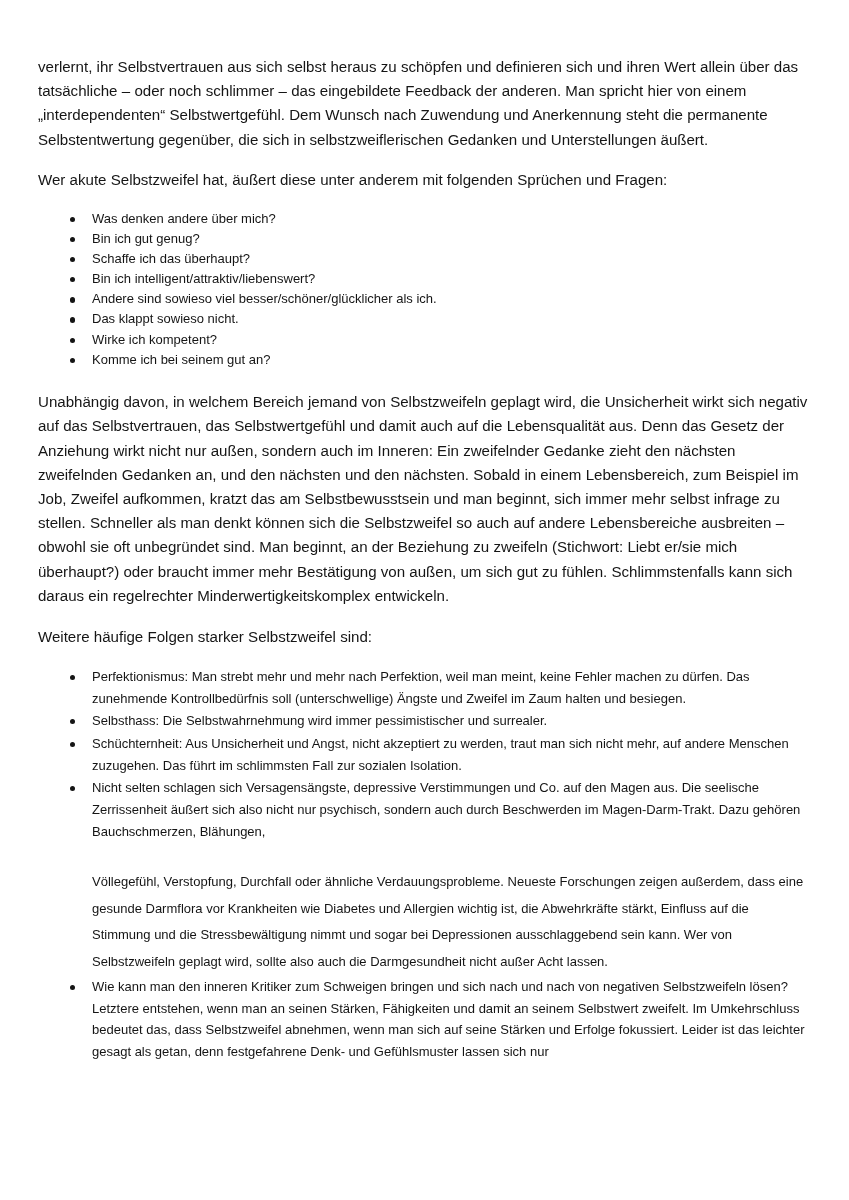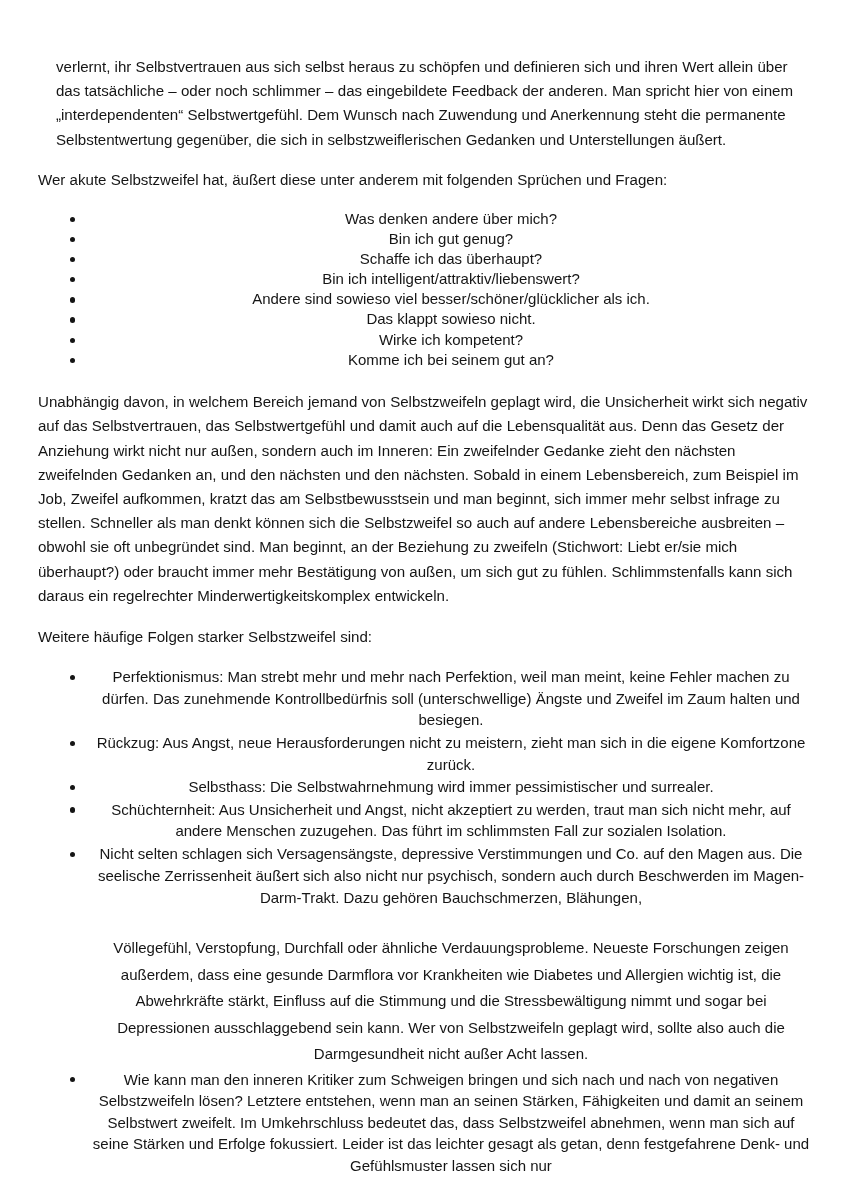--- a/index.html
+++ b/index.html
@@ -31,34 +31,32 @@
   p.para {
     margin: 0 0 17px 0;
     font-size: 15.1px;
     line-height: 24.2px;
     text-align: left;
     letter-spacing: -0.02px;
     word-spacing: 0.1px;
   }
   p.para.lead {
     margin-bottom: 16px;
-    margin-left: 18px;
   }
   ul.bullets {
     list-style: none;
     margin: 0 0 16px 0;
     padding: 0;
   }
   ul.bullets > li {
     position: relative;
     padding-left: 54px;
-    font-size: 15px;
+    font-size: 13px;
     line-height: 19.6px;
     margin: 0 0 0.5px 0;
-    text-align: center;
   }
   ul.bullets > li::before {
     content: "";
     position: absolute;
     left: 32px;
     top: 8px;
     width: 5.2px;
     height: 5.2px;
     border-radius: 50%;
     background: #151515;
@@ -112,21 +110,20 @@
     </ul>
 
     <div class="sep"></div>
 
     <p class="para">Unabhängig davon, in welchem Bereich jemand von Selbstzweifeln geplagt wird, die Unsicherheit wirkt sich negativ auf das Selbstvertrauen, das Selbstwertgefühl und damit auch auf die Lebensqualität aus. Denn das Gesetz der Anziehung wirkt nicht nur außen, sondern auch im Inneren: Ein zweifelnder Gedanke zieht den nächsten zweifelnden Gedanken an, und den nächsten und den nächsten. Sobald in einem Lebensbereich, zum Beispiel im Job, Zweifel aufkommen, kratzt das am Selbstbewusstsein und man beginnt, sich immer mehr selbst infrage zu stellen. Schneller als man denkt können sich die Selbstzweifel so auch auf andere Lebensbereiche ausbreiten – obwohl sie oft unbegründet sind. Man beginnt, an der Beziehung zu zweifeln (Stichwort: Liebt er/sie mich überhaupt?) oder braucht immer mehr Bestätigung von außen, um sich gut zu fühlen. Schlimmstenfalls kann sich daraus ein regelrechter Minderwertigkeitskomplex entwickeln.</p>
 
     <p class="para">Weitere häufige Folgen starker Selbstzweifel sind:</p>
 
     <ul class="bullets loose">
       <li>Perfektionismus: Man strebt mehr und mehr nach Perfektion, weil man meint, keine Fehler machen zu dürfen. Das zunehmende Kontrollbedürfnis soll (unterschwellige) Ängste und Zweifel im Zaum halten und besiegen.</li>
-      <li>Rückzug: Aus Angst, neue Herausforderungen nicht zu meistern, zieht man sich in die eigene Komfortzone zurück.</li>
       <li>Selbsthass: Die Selbstwahrnehmung wird immer pessimistischer und surrealer.</li>
       <li>Schüchternheit: Aus Unsicherheit und Angst, nicht akzeptiert zu werden, traut man sich nicht mehr, auf andere Menschen zuzugehen. Das führt im schlimmsten Fall zur sozialen Isolation.</li>
       <li class="airy">
         <span>Nicht selten schlagen sich Versagensängste, depressive Verstimmungen und Co. auf den Magen aus. Die seelische Zerrissenheit äußert sich also nicht nur psychisch, sondern auch durch Beschwerden im Magen-Darm-Trakt. Dazu gehören Bauchschmerzen, Blähungen,</span>
         <span class="cont">Völlegefühl, Verstopfung, Durchfall oder ähnliche Verdauungsprobleme. Neueste Forschungen zeigen außerdem, dass eine gesunde Darmflora vor Krankheiten wie Diabetes und Allergien wichtig ist, die Abwehrkräfte stärkt, Einfluss auf die Stimmung und die Stressbewältigung nimmt und sogar bei Depressionen ausschlaggebend sein kann. Wer von Selbstzweifeln geplagt wird, sollte also auch die Darmgesundheit nicht außer Acht lassen.</span>
       </li>
       <li class="final">Wie kann man den inneren Kritiker zum Schweigen bringen und sich nach und nach von negativen Selbstzweifeln lösen? Letztere entstehen, wenn man an seinen Stärken, Fähigkeiten und damit an seinem Selbstwert zweifelt. Im Umkehrschluss bedeutet das, dass Selbstzweifel abnehmen, wenn man sich auf seine Stärken und Erfolge fokussiert. Leider ist das leichter gesagt als getan, denn festgefahrene Denk- und Gefühlsmuster lassen sich nur</li>
     </ul>
 
   </div>

